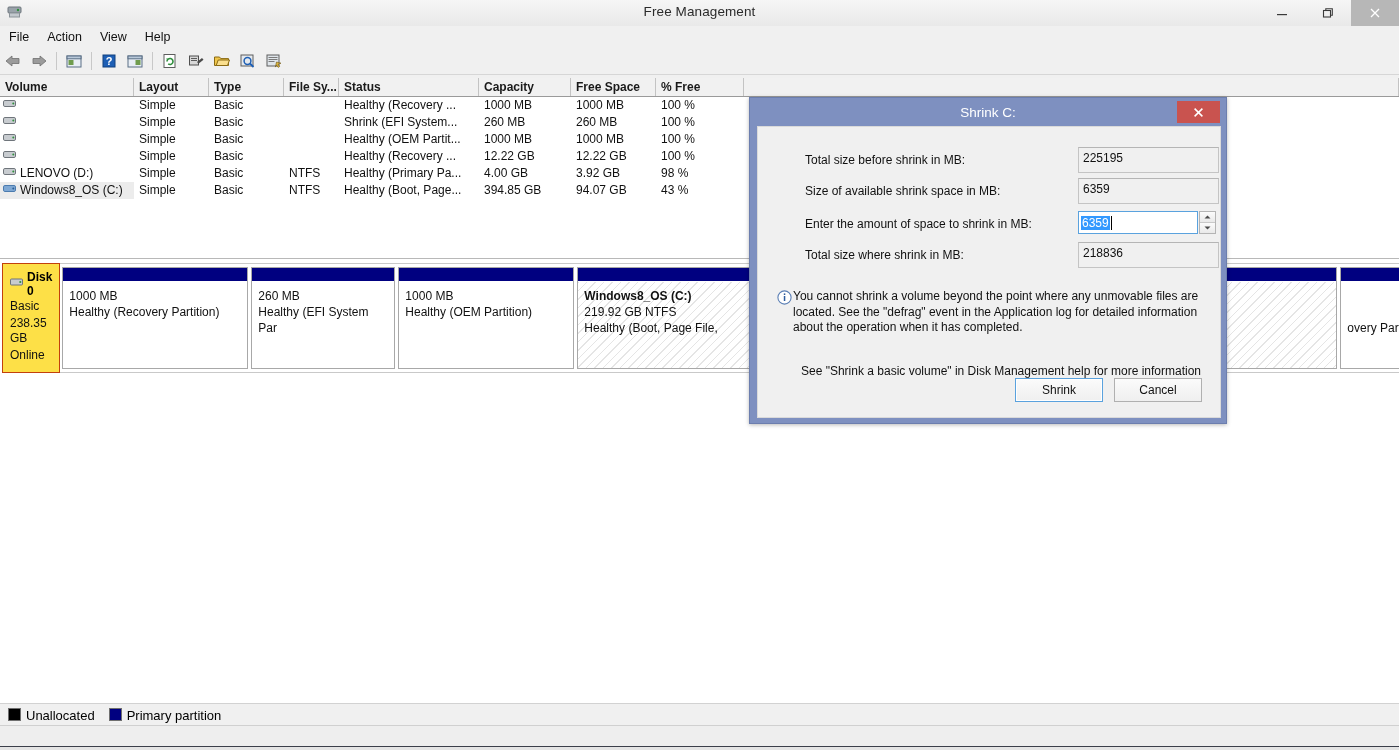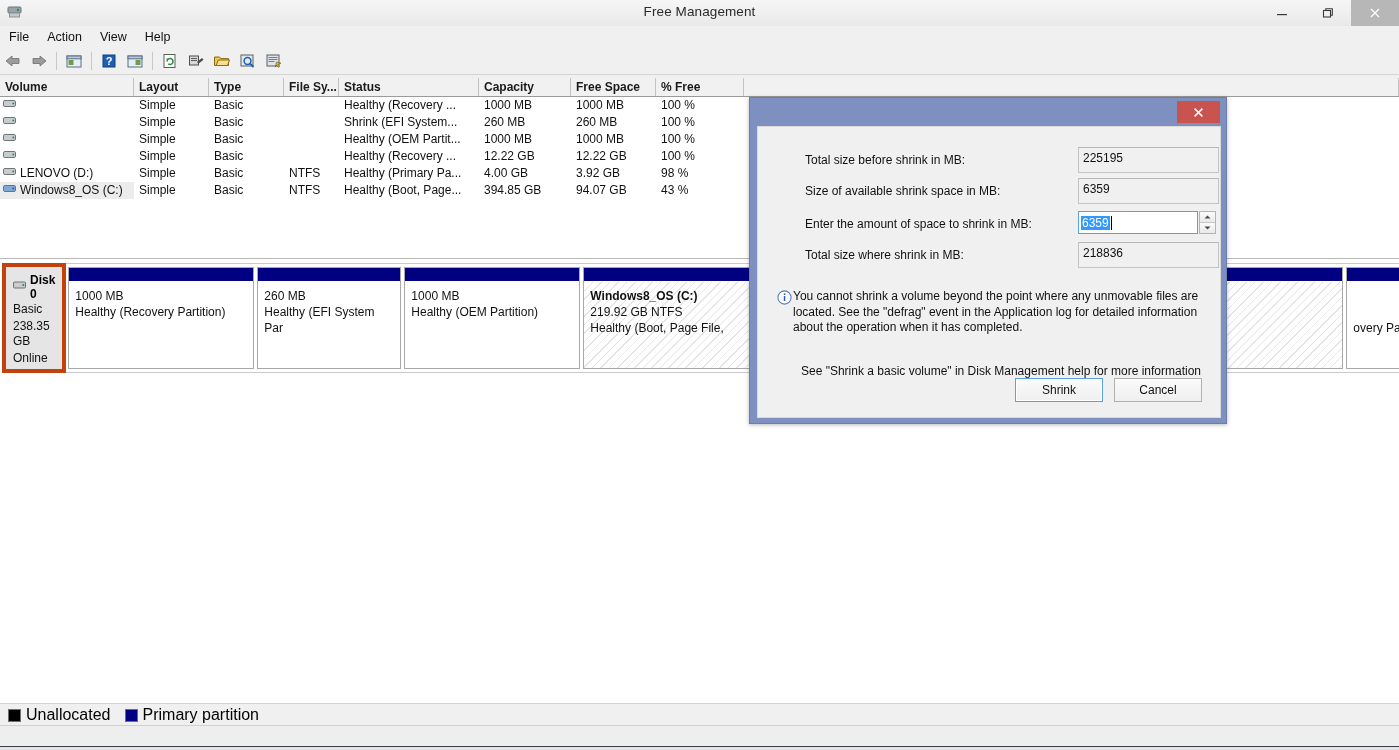--- a/index.html
+++ b/index.html
@@ -99,22 +99,22 @@
     position: absolute; left: 0; top: 258px; width: 1399px; height: 445px;
     background: #ffffff;
     border-top: 1px solid #b8b8b8;
   }
   .disk-row {
     position: absolute; left: 2px; top: 4px; height: 110px; width: 1393px;
     display: flex;
   }
   .disk-info {
     width: 106px; height: 110px; box-sizing: border-box;
-    background: #e5e5e5;
-    border: 4px solid #c2410c;
+    background: #fde047;
+    border: 1px solid #c2410c;
     padding: 6px 7px;
   }
   .disk-title { display: flex; align-items: center; gap: 3px; font-weight: bold; font-size: 12px; }
   .disk-meta { font-size: 12px; line-height: 15.5px; color: #111; margin-top: 1px; }
   .parts {
     flex: 1; height: 110px; box-sizing: border-box;
     border: 1px solid #c9c9c9; border-left: none;
     background: #ffffff;
     display: flex; padding: 3px 2px; gap: 3px;
   }
@@ -137,21 +137,21 @@
   }
   .part-name { font-weight: bold; }
 
   
   .legend {
     position: absolute; left: 0; top: 703px; width: 1399px; height: 22px;
     background: #f0f0f0;
     border-top: 1px solid #d2d2d2;
     display: flex; align-items: center; padding-left: 8px;
   }
-  .legend-item { display: flex; align-items: center; gap: 5px; margin-right: 14px; font-size: 16px; }
+  .legend-item { display: flex; align-items: flex-start; gap: 5px; margin-right: 14px; font-size: 13px; }
   .legend-sw { width: 11px; height: 11px; border: 1px solid #6f6f6f; }
 
   .statusbar {
     position: absolute; left: 0; top: 725px; width: 1399px; height: 23px;
     background: #eeeeee; border-top: 1px solid #d0d0d0;
   }
   .taskstrip {
     position: absolute; left: 0; top: 746px; width: 1399px; height: 4px;
     background: #e4e4e4; border-top: 1px solid #3b3f4a;
   }
@@ -522,20 +522,21 @@
       </div>
       <div class="legend-item">
         <span class="legend-sw" style="background: rgb(0, 0, 128);"></span>
         <span>Primary partition</span>
       </div>
     </div>
   <div class="statusbar"></div>
   <div class="taskstrip"></div>
 
   <div class="dlg">
+    <div class="dlg-title">Shrink C:</div>
     <div class="dlg-close">
       <svg width="11" height="11" viewBox="0 0 11 11">
         <path d="M1.6 1.6 L9.4 9.4 M9.4 1.6 L1.6 9.4" stroke="#ffffff" stroke-width="1.5"></path>
       </svg>
     </div>
     <div class="dlg-body">
 
       <div class="fld-row" style="top:22px;">
         <div class="fld-label">Total size before shrink in MB:</div>
       </div>

